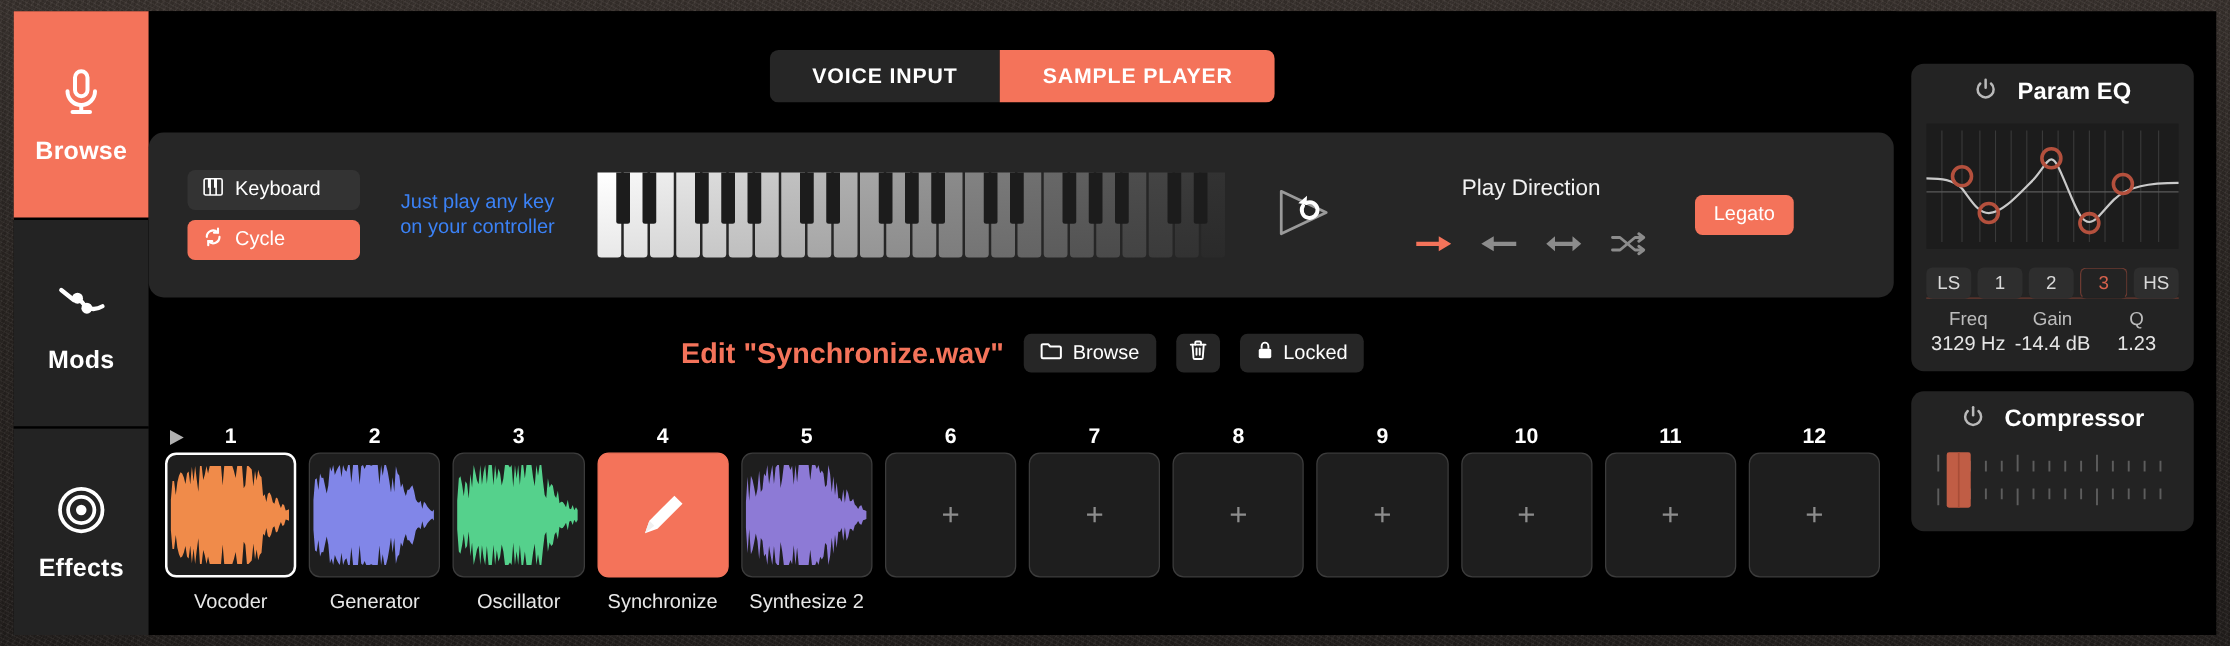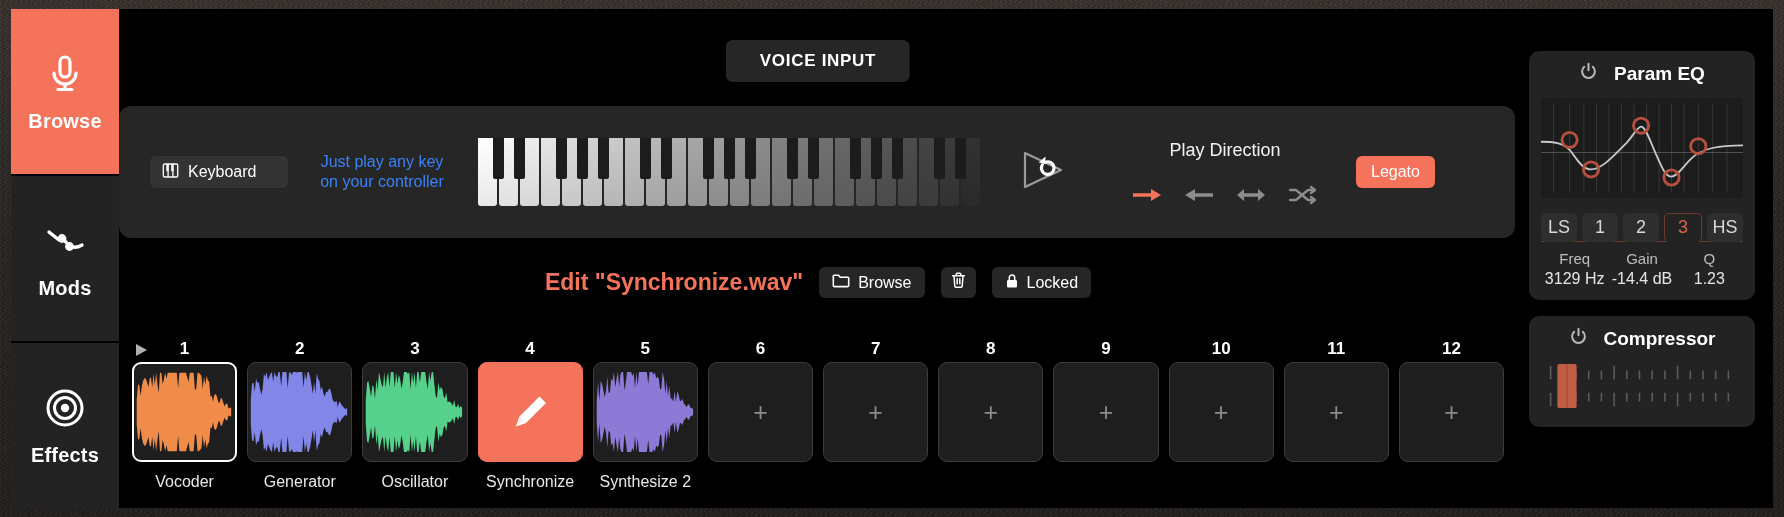--- a/index.html
+++ b/index.html
@@ -180,21 +180,21 @@
     margin-bottom: 7px;
   }
   .mod-title { color: #fff; font-size: 19px; font-weight: 700; user-select: none; }
 
   #eqgraph { width: 100%; height: 112px; display: block; border-radius: 4px; }
 
   #eqtabs { display: flex; gap: 5px; margin-top: 9px; }
   .eqtab {
     flex: 1 1 0; text-align: center;
     background: #2e2e2e; color: #d8d8d8;
-    font-size: 18px; padding: 4px 0; border-radius: 5px;
+    font-size: 15px; padding: 4px 0; border-radius: 5px;
     cursor: pointer; user-select: none;
   }
   .eqtab.active {
     background: #232323; color: #d8624d;
     border: 1px solid #6b3a31; border-bottom-color: #232323;
     padding: 3px 0;
   }
   #eqsep { height: 1px; background: #6b3a31; margin-top: -1px; }
 
   #eqparams { display: flex; margin-top: 8px; }
@@ -246,36 +246,48 @@
           </svg>
         </span>
         <span class="side-label">Effects</span>
       </div>
     </div>
 
     <div id="main">
 
       <div id="toptabs">
         <div class="tab">VOICE INPUT</div>
+        <div class="tab active">SAMPLE PLAYER</div>
       </div>
 
       <div id="kbpanel">
 
         <div id="kbmodes">
           <div class="kbmode">
             <span>
               <svg width="17" height="17" viewBox="0 0 17 17" fill="none" stroke="#fff" stroke-width="1.3">
                 <rect x="1.3" y="2" width="14.4" height="13" rx="1.3"></rect>
                 <line x1="6.1" y1="2" x2="6.1" y2="15"></line>
                 <line x1="10.9" y1="2" x2="10.9" y2="15"></line>
                 <rect x="4.3" y="2" width="2.2" height="7.2" fill="#fff" stroke="none"></rect>
                 <rect x="9.2" y="2" width="2.2" height="7.2" fill="#fff" stroke="none"></rect>
               </svg>
             </span>
             <span>Keyboard</span>
+          </div>
+          <div class="kbmode active">
+            <span>
+              <svg width="17" height="17" viewBox="0 0 17 17" fill="none" stroke="#fff" stroke-width="1.7" stroke-linecap="round">
+                <path d="M3.4 8.5a5.1 5.1 0 0 1 8.6-3.7"></path>
+                <path d="M13.6 8.5a5.1 5.1 0 0 1-8.6 3.7"></path>
+                <path d="M12.4 1.9v3.2h-3.2"></path>
+                <path d="M4.6 15.1v-3.2h3.2"></path>
+              </svg>
+            </span>
+            <span>Cycle</span>
           </div>
         </div>
 
         <div id="kbhint">
           <div>Just play any key</div>
           <div>on your controller</div>
         </div>
 
         <div id="keys">
             <div class="wkey" style="background: linear-gradient(rgb(255, 255, 255) 0%, rgb(232, 232, 232) 100%);">

